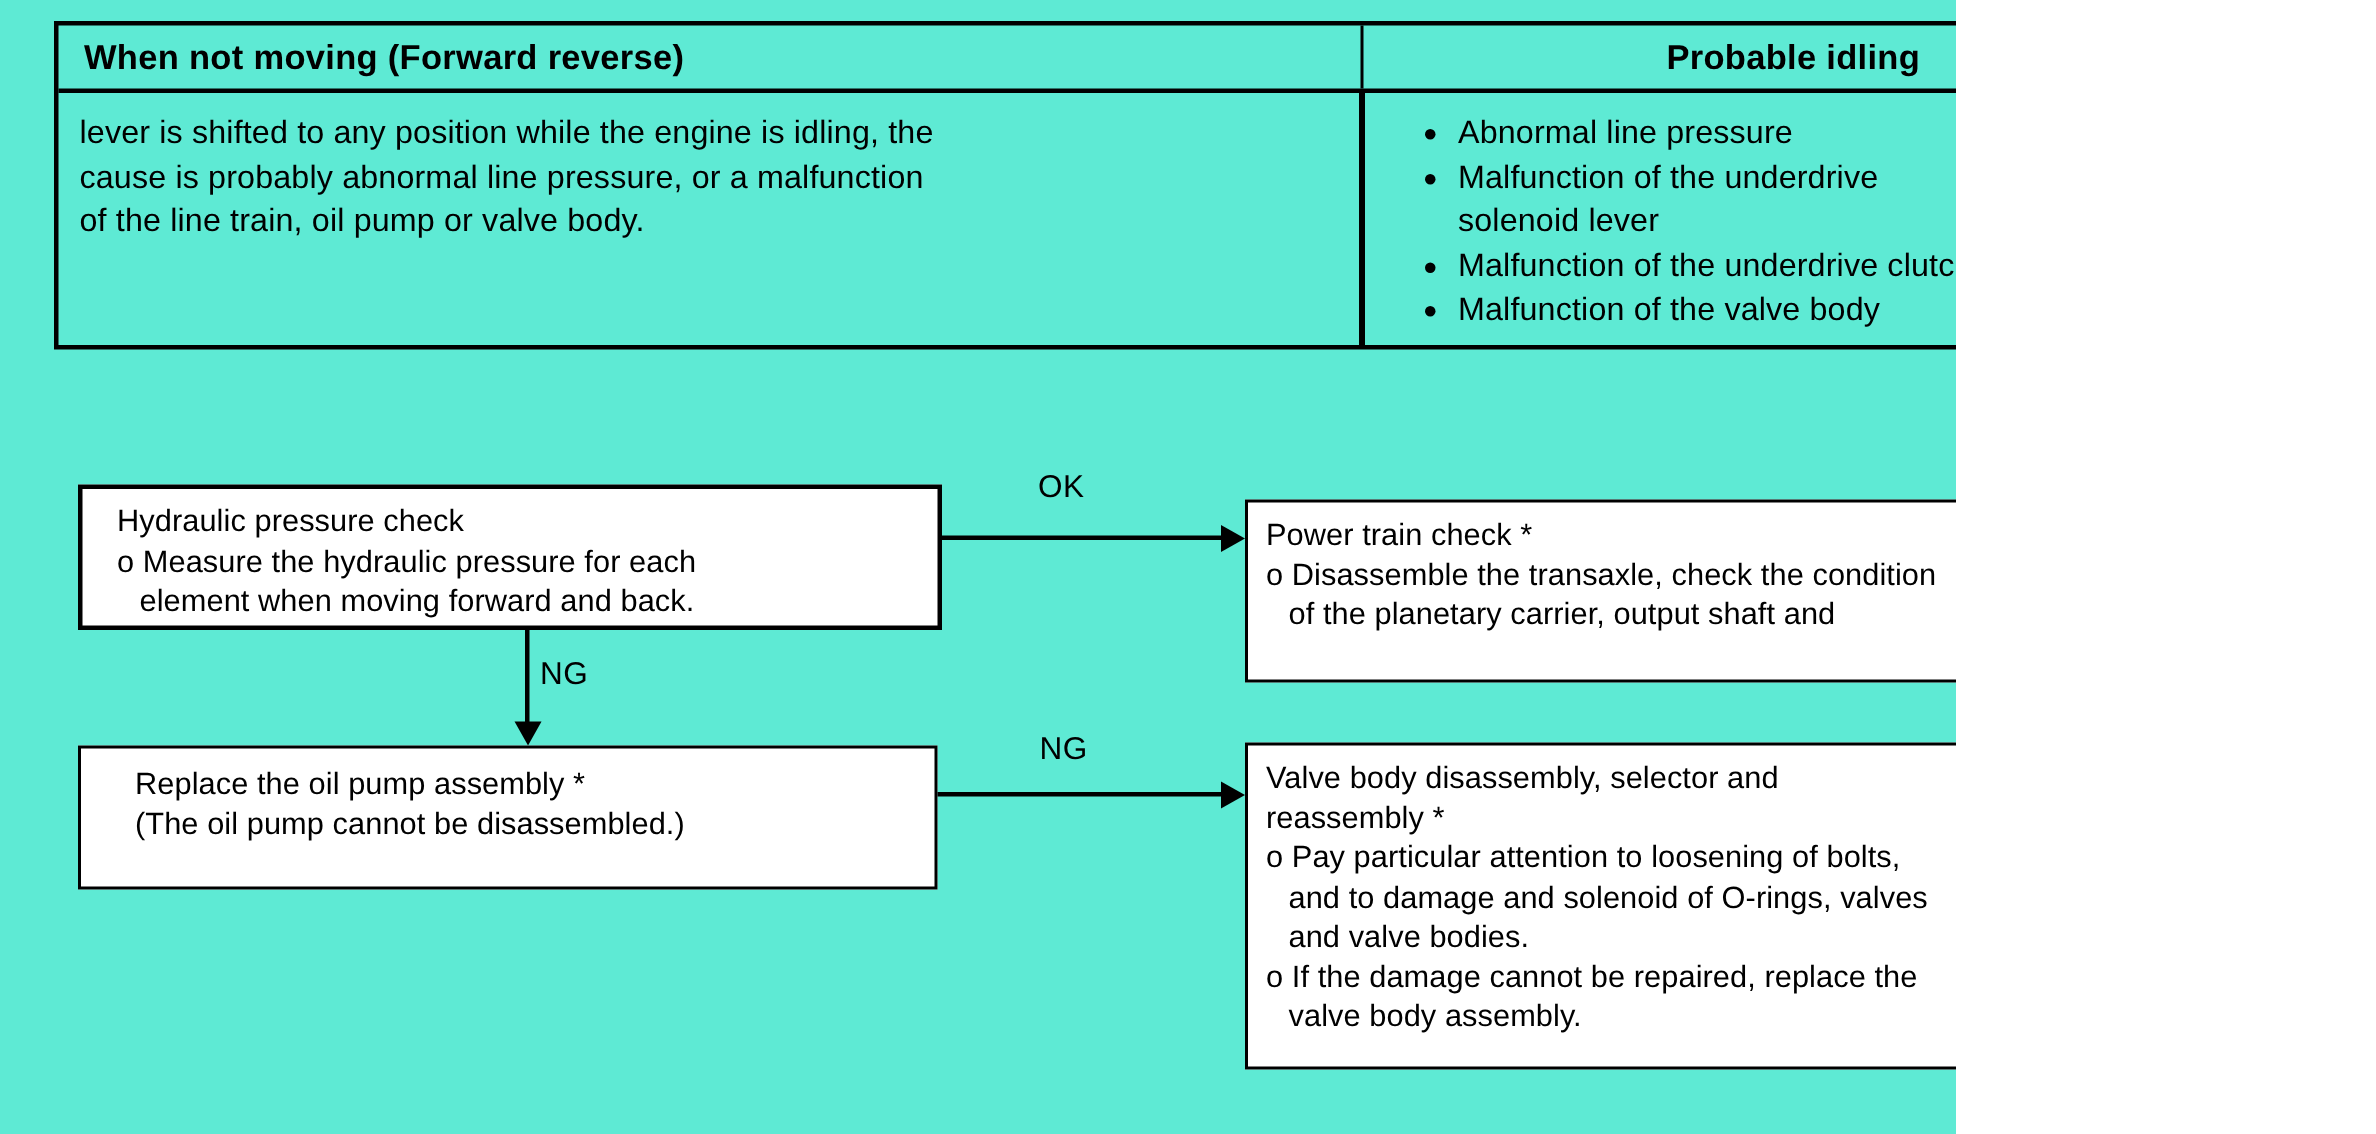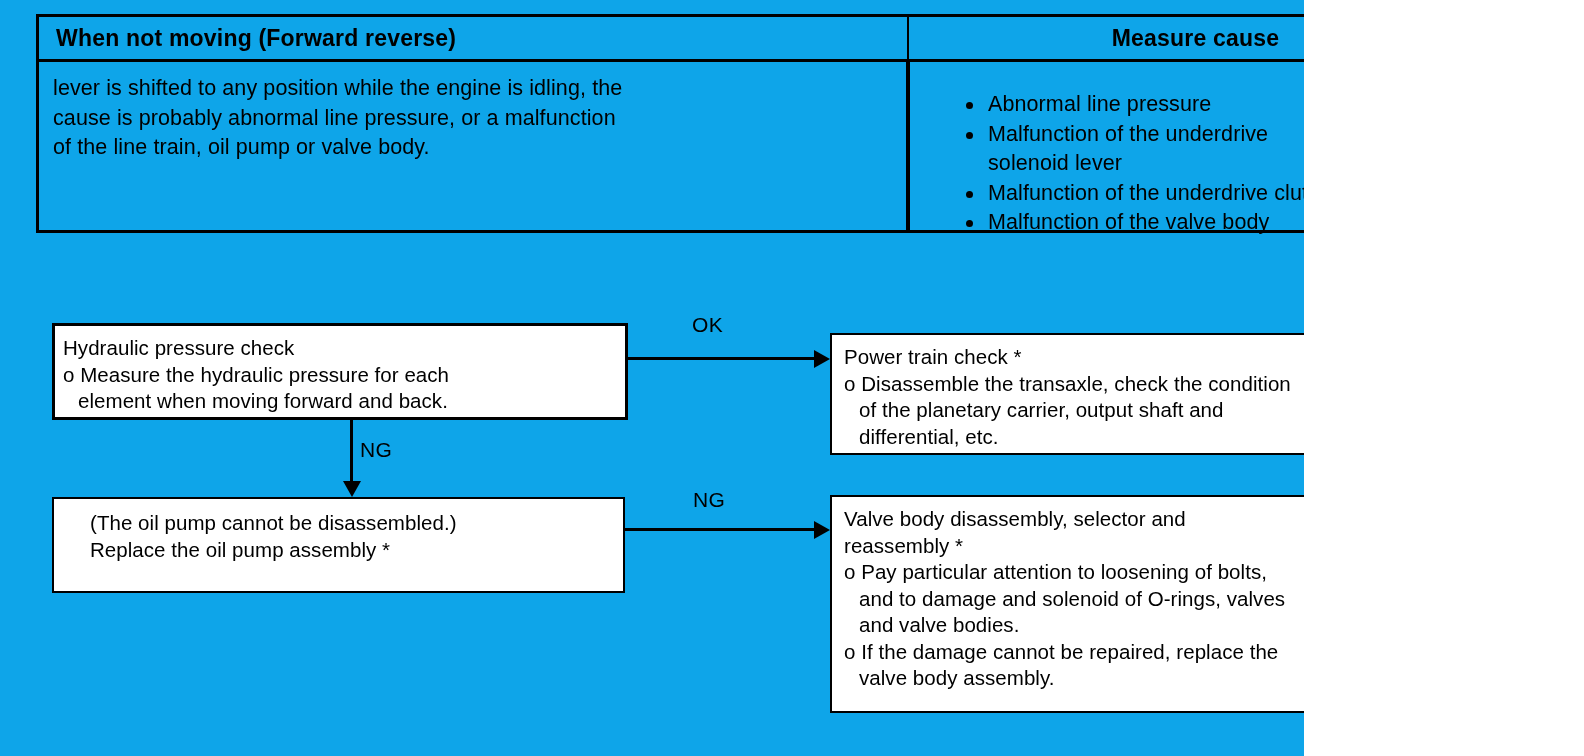--- a/index.html
+++ b/index.html
@@ -11,21 +11,21 @@
   body {
     font-family: "Liberation Sans", "DejaVu Sans", sans-serif;
     color: #000000;
     -webkit-font-smoothing: none;
   }
   #page {
     position: relative;
     width: 1304px;
     height: 756px;
     overflow: hidden;
-    background: #0ea5e9;
+    background: #5eead4;
   }
 
   
   #symptom-table {
     position: absolute;
     left: 36px;
     top: 14px;
     width: 1449px;   
     height: 219px;   
     border: 3px solid #000;
@@ -99,21 +99,21 @@
   }
   .td-right {
     position: absolute;
     left: 871px; top: 0;
     right: 0; height: 100%;
     padding: 12px 0 0 0;
     box-sizing: border-box;
   }
   ul.cause-list {
     list-style: none;
-    margin: 16px;
+    margin: 0;
     padding: 0;
   }
   ul.cause-list li {
     position: relative;
     padding-left: 62px;
     font-size: 21.5px;
     line-height: 29.5px;
     letter-spacing: 0.1px;
   }
   ul.cause-list li .bullet-dot {
@@ -143,21 +143,21 @@
     white-space: nowrap;
   }
   .ftext .ln { display: block; }
   .ftext .ind1 { padding-left: 15px; }
 
   #box-hydraulic {
     left: 52px;
     top: 323px;
     width: 576px;   
     height: 97px;   
-    padding: 9px 0 0 8px;
+    padding: 9px 0 0 23px;
   }
   #box-replace {
     left: 52px;
     top: 497px;
     width: 573px;
     height: 96px;
     padding: 11px 0 0 36px;
     border-width: 2px;
   }
   #box-powertrain {
@@ -219,21 +219,21 @@
 </head>
 <body>
 
 <div id="page">
 
   <div id="symptom-table">
 
     <div class="tbl-header-row">
       <div class="col-div-head"></div>
       <div class="th-left">When not moving (Forward reverse)</div>
-      <div class="th-right">Measure cause</div>
+      <div class="th-right">Probable idling</div>
     </div>
 
     <div class="tbl-body-row">
       <div class="col-div-body"></div>
 
       <div class="td-left">
         <p>lever is shifted to any position while the engine is idling, the</p>
         <p>cause is probably abnormal line pressure, or a malfunction</p>
         <p>of the line train, oil pump or valve body.</p>
       </div>
@@ -265,31 +265,30 @@
   <div class="fbox" id="box-hydraulic">
     <div class="ftext">
       <span class="ln">Hydraulic pressure check</span>
       <span class="ln">o Measure the hydraulic pressure for each</span>
       <span class="ln ind1">element when moving forward and back.</span>
     </div>
   </div>
 
   <div class="fbox" id="box-replace">
     <div class="ftext">
+      <span class="ln">Replace the oil pump assembly *</span>
       <span class="ln">(The oil pump cannot be disassembled.)</span>
-      <span class="ln">Replace the oil pump assembly *</span>
     </div>
   </div>
 
   <div class="fbox" id="box-powertrain">
     <div class="ftext">
       <span class="ln">Power train check *</span>
       <span class="ln">o Disassemble the transaxle, check the condition</span>
       <span class="ln ind1">of the planetary carrier, output shaft and</span>
-      <span class="ln ind1">differential, etc.</span>
     </div>
   </div>
 
   <div class="fbox" id="box-valvebody">
     <div class="ftext">
       <span class="ln">Valve body disassembly, selector and</span>
       <span class="ln">reassembly *</span>
       <span class="ln">o Pay particular attention to loosening of bolts,</span>
       <span class="ln ind1">and to damage and solenoid of O-rings, valves</span>
       <span class="ln ind1">and valve bodies.</span>

